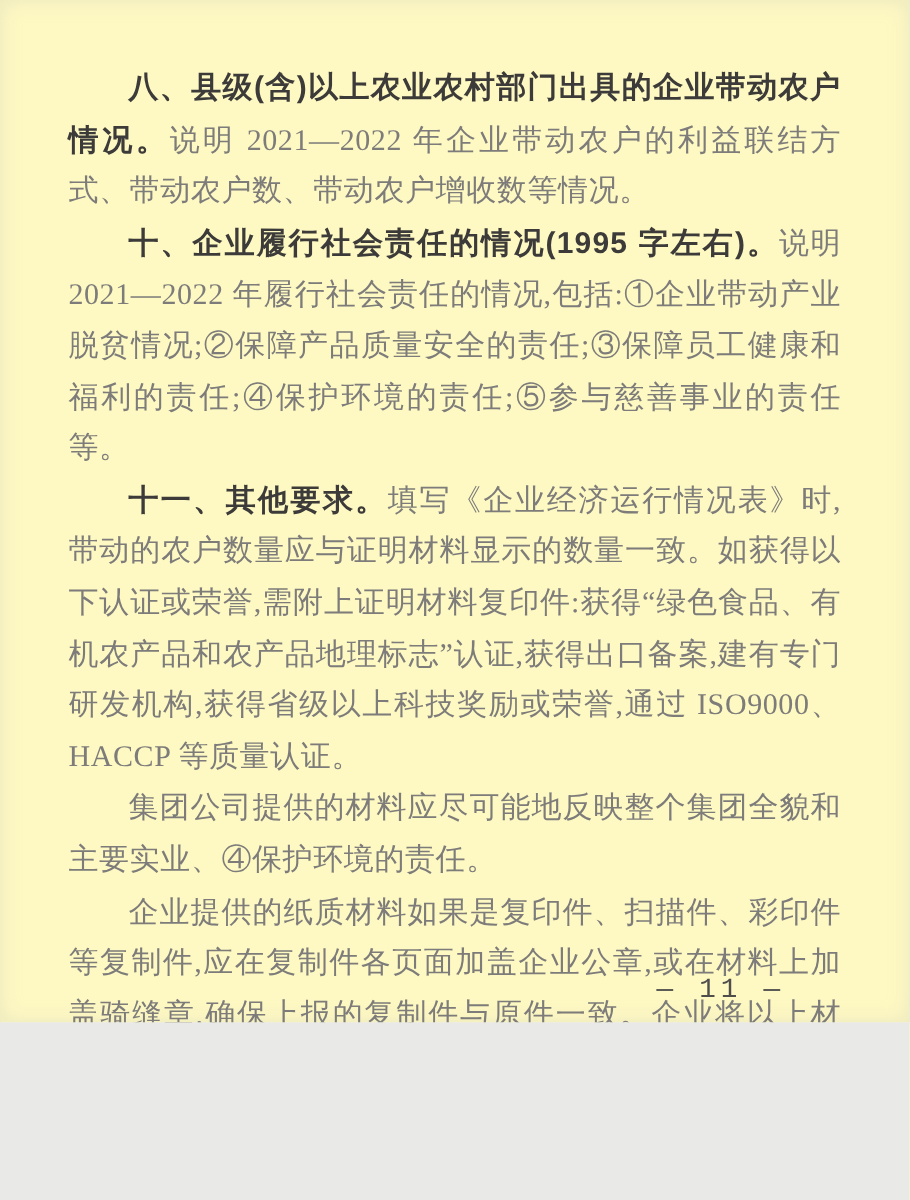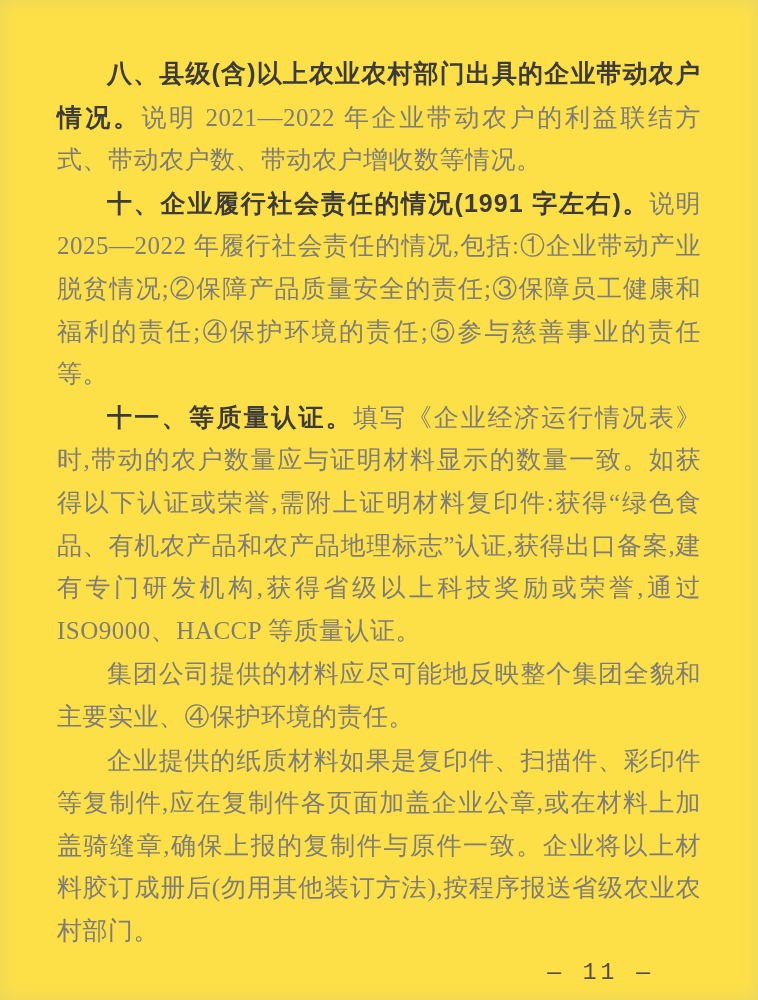--- a/index.html
+++ b/index.html
@@ -3,22 +3,22 @@
 <meta charset="utf-8">
 <style>
   html, body {
     margin: 0;
     padding: 0;
     background: #e9e9e7;
   }
   .scan-page {
     position: relative;
     width: 758px;
-    height: 1000px;
-    background: #fde047;
+    height: 852px;
+    background: #fef9c3;
     overflow: hidden;
     box-shadow: inset 0 0 18px rgba(180,180,175,0.25);
     font-family: "Liberation Serif", serif;
   }
   .text-block {
     position: absolute;
     top: 52px;
     left: 57px;
     right: 57px;
   }
@@ -53,23 +53,23 @@
 </style>
 </head>
 <body>
 
 <div class="scan-page">
   <div class="text-block">
 
     <p class="para"><span class="head">八、县级(含)以上农业农村部门出具的企业带动农户情况。</span><span class="body-text">说明 2021—2022 年企业带动农户的利益联结方式、带动农户数、带动农户增收数等情况。</span></p>
 
 
-    <p class="para"><span class="head">十、企业履行社会责任的情况(1991 字左右)。</span><span class="body-text">说明 2025—2022 年履行社会责任的情况,包括:①企业带动产业脱贫情况;②保障产品质量安全的责任;③保障员工健康和福利的责任;④保护环境的责任;⑤参与慈善事业的责任等。</span></p>
+    <p class="para"><span class="head">十、企业履行社会责任的情况(1995 字左右)。</span><span class="body-text">说明 2021—2022 年履行社会责任的情况,包括:①企业带动产业脱贫情况;②保障产品质量安全的责任;③保障员工健康和福利的责任;④保护环境的责任;⑤参与慈善事业的责任等。</span></p>
 
-    <p class="para"><span class="head">十一、等质量认证。</span><span class="body-text">填写《企业经济运行情况表》时,带动的农户数量应与证明材料显示的数量一致。如获得以下认证或荣誉,需附上证明材料复印件:获得“绿色食品、有机农产品和农产品地理标志”认证,获得出口备案,建有专门研发机构,获得省级以上科技奖励或荣誉,通过 ISO9000、HACCP 等质量认证。</span></p>
+    <p class="para"><span class="head">十一、其他要求。</span><span class="body-text">填写《企业经济运行情况表》时,带动的农户数量应与证明材料显示的数量一致。如获得以下认证或荣誉,需附上证明材料复印件:获得“绿色食品、有机农产品和农产品地理标志”认证,获得出口备案,建有专门研发机构,获得省级以上科技奖励或荣誉,通过 ISO9000、HACCP 等质量认证。</span></p>
 
     <p class="para"><span class="head"></span><span class="body-text">集团公司提供的材料应尽可能地反映整个集团全貌和主要实业、④保护环境的责任。</span></p>
 
     <p class="para"><span class="head"></span><span class="body-text">企业提供的纸质材料如果是复印件、扫描件、彩印件等复制件,应在复制件各页面加盖企业公章,或在材料上加盖骑缝章,确保上报的复制件与原件一致。企业将以上材料胶订成册后(勿用其他装订方法),按程序报送省级农业农村部门。</span></p>
 
   </div>
 
   <div class="footer-pagenum">— 11 —</div>
 </div>
 

